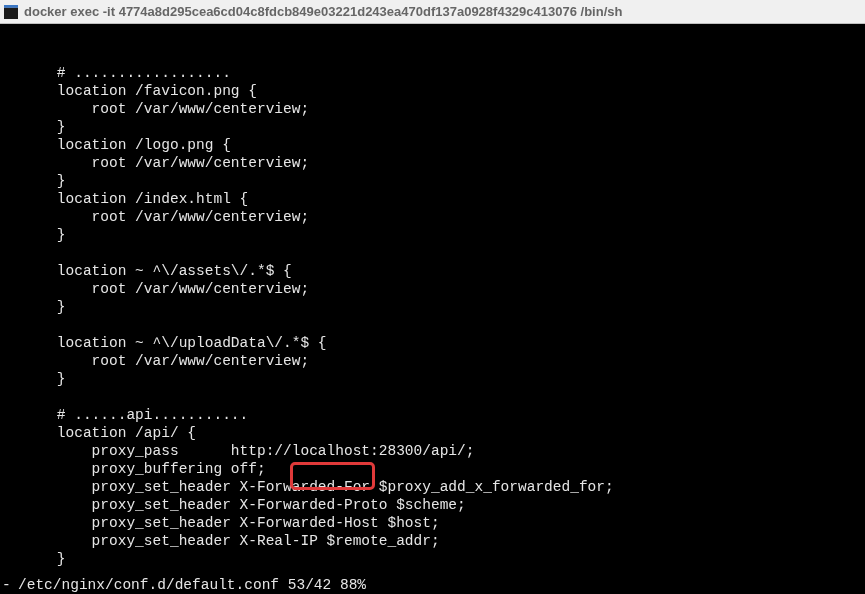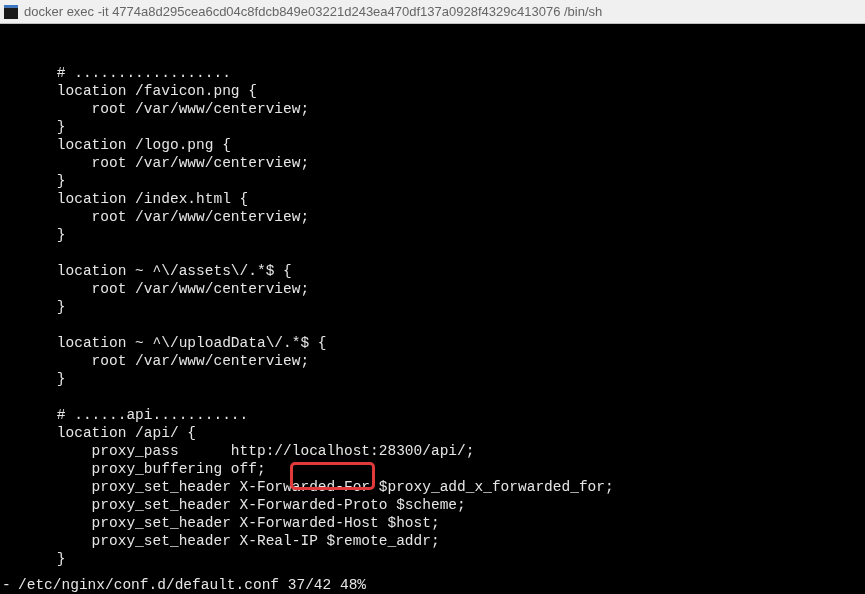--- a/index.html
+++ b/index.html
@@ -17,20 +17,21 @@
     .titlebar {
       display: flex;
       align-items: center;
       background: #f0f0f0;
       border-bottom: 1px solid #c0c0c0;
       height: 24px;
       padding: 0 4px;
       font-family: "Segoe UI", Tahoma, sans-serif;
       font-size: 13px;
       color: #666;
+      font-weight: bold;
     }
     .titlebar .win-icon {
       width: 14px;
       height: 14px;
       margin-right: 6px;
       display: inline-flex;
       align-items: center;
       justify-content: center;
     }
     .titlebar .win-icon svg {
@@ -114,14 +115,14 @@
     location /api/ {
         proxy_pass      http://localhost:28300/api/;
         proxy_buffering off;
         proxy_set_header X-Forwarded-For $proxy_add_x_forwarded_for;
         proxy_set_header X-Forwarded-Proto $scheme;
         proxy_set_header X-Forwarded-Host $host;
         proxy_set_header X-Real-IP $remote_addr;
     }
 </div>
   <div class="highlight-box" id="hlbox" style="top: 438px; left: 290px; width: 85px; height: 28px;"></div>
-  <div class="statusline"><span class="left-gutter">- </span><span style="padding-left:10px">/etc/nginx/conf.d/default.conf 37/42 48%</span></div>
+  <div class="statusline"><span class="left-gutter">- </span><span style="padding-left:10px">/etc/nginx/conf.d/default.conf 53/42 88%</span></div>
 </div>
 
 </body></html>

